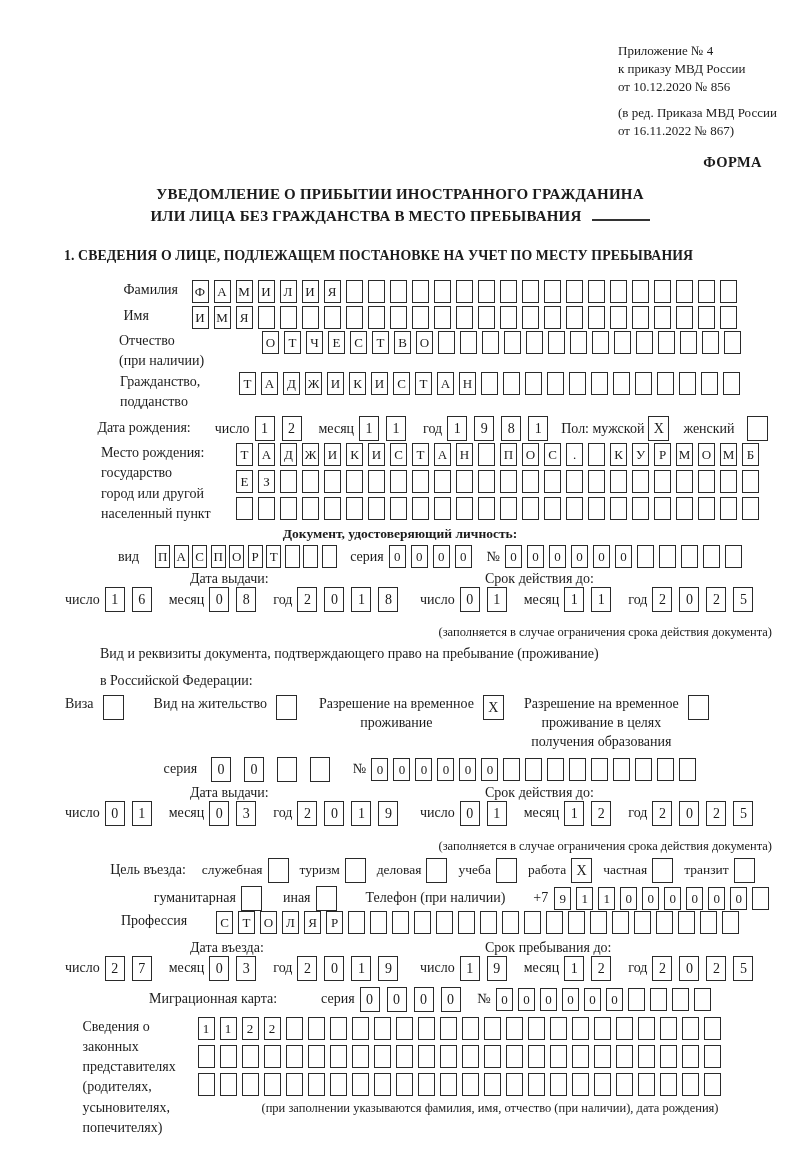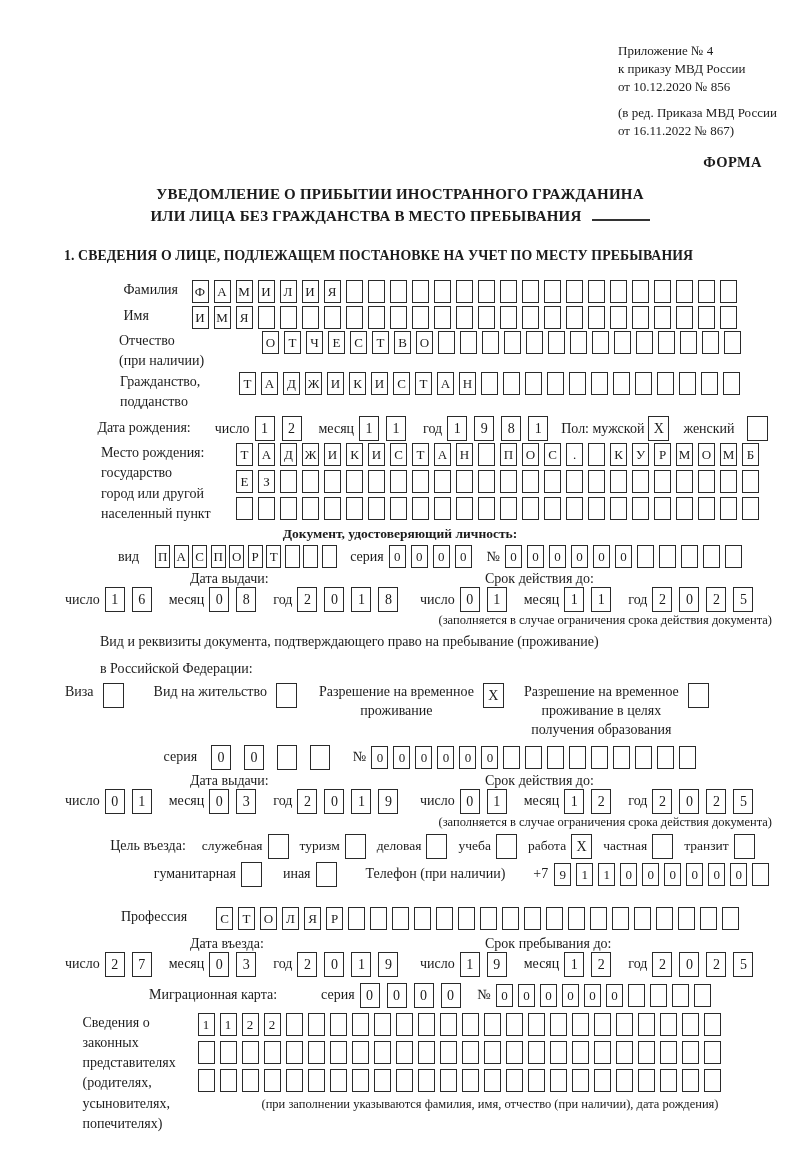--- a/index.html
+++ b/index.html
@@ -39,21 +39,21 @@
   
   .dg { display:flex; align-items:center; flex:none; }
   .dg .dl { font-size:14px; margin:0 5px 0 10px; }
   .dg .dl:first-child { margin-left:0; }
   .cols { display:flex; padding-left:65px; white-space:nowrap; }
   .col-l { width:355px; flex:none; }
   .col-r { flex:1; }
   .dhdr { font-size:14px; }
   .dhdr.l { padding-left:125px; }
   .dhdr.r { padding-left:65px; }
-  .note { text-align:right; padding-right:28px; font-size:12.5px; margin-top:1px; }
+  .note { text-align:right; padding-right:28px; font-size:12.5px; margin-top:13px; }
 
   .plain { font-size:14px; padding-left:100px; line-height:1.45; }
 
   
   .permits { display:flex; align-items:flex-start; padding-left:65px; margin-top:4px; }
   .permit { display:flex; align-items:flex-start; }
   .permit .plabel { font-size:14px; line-height:1.35; margin-right:9px; }
   .permit .plabel.center { text-align:center; }
 
   
@@ -591,21 +591,21 @@
         <span>0</span>
         <span>0</span>
         <span>0</span>
         <span>0</span>
         <span>0</span>
         <span>0</span>
         <span></span>
       </span>
   </div>
 
-  <div class="frow" style="margin-top:20px">
+  <div class="frow" style="margin-top:0">
     <div class="flabel" style="width:95px">Профессия</div>
     <div class="boxes">
         <span>С</span>
         <span>Т</span>
         <span>О</span>
         <span>Л</span>
         <span>Я</span>
         <span>Р</span>
         <span></span>
         <span></span>

